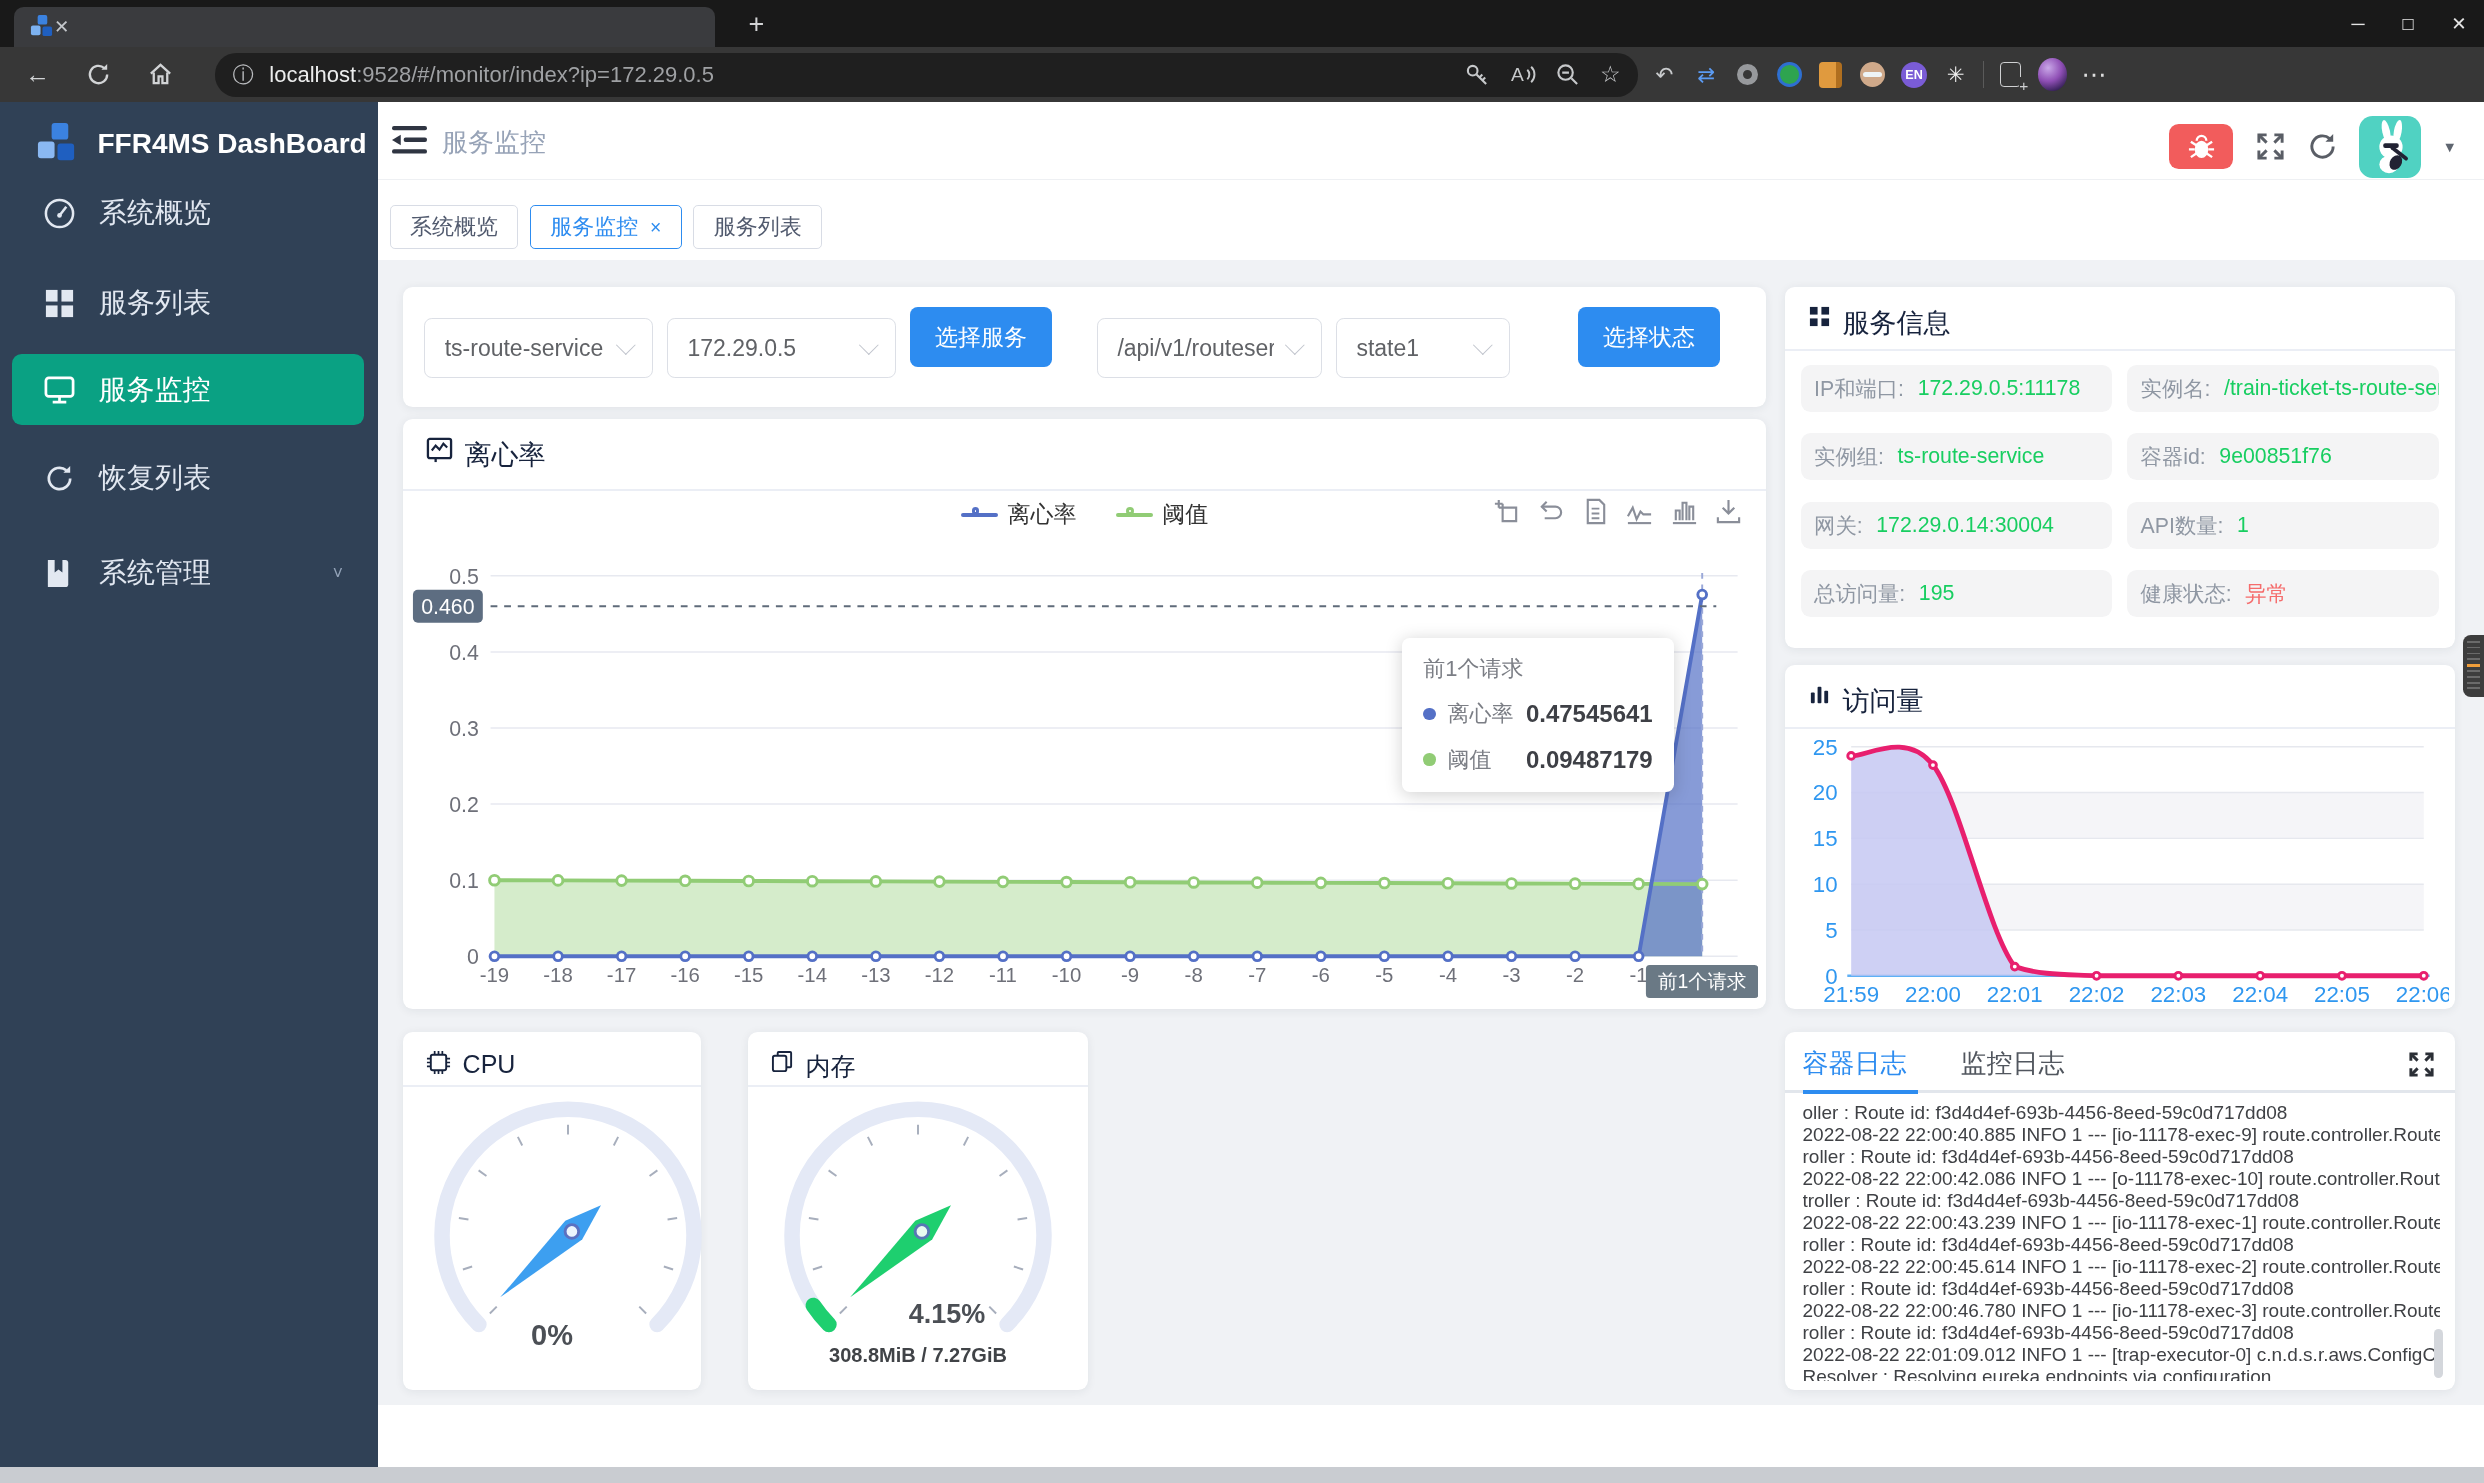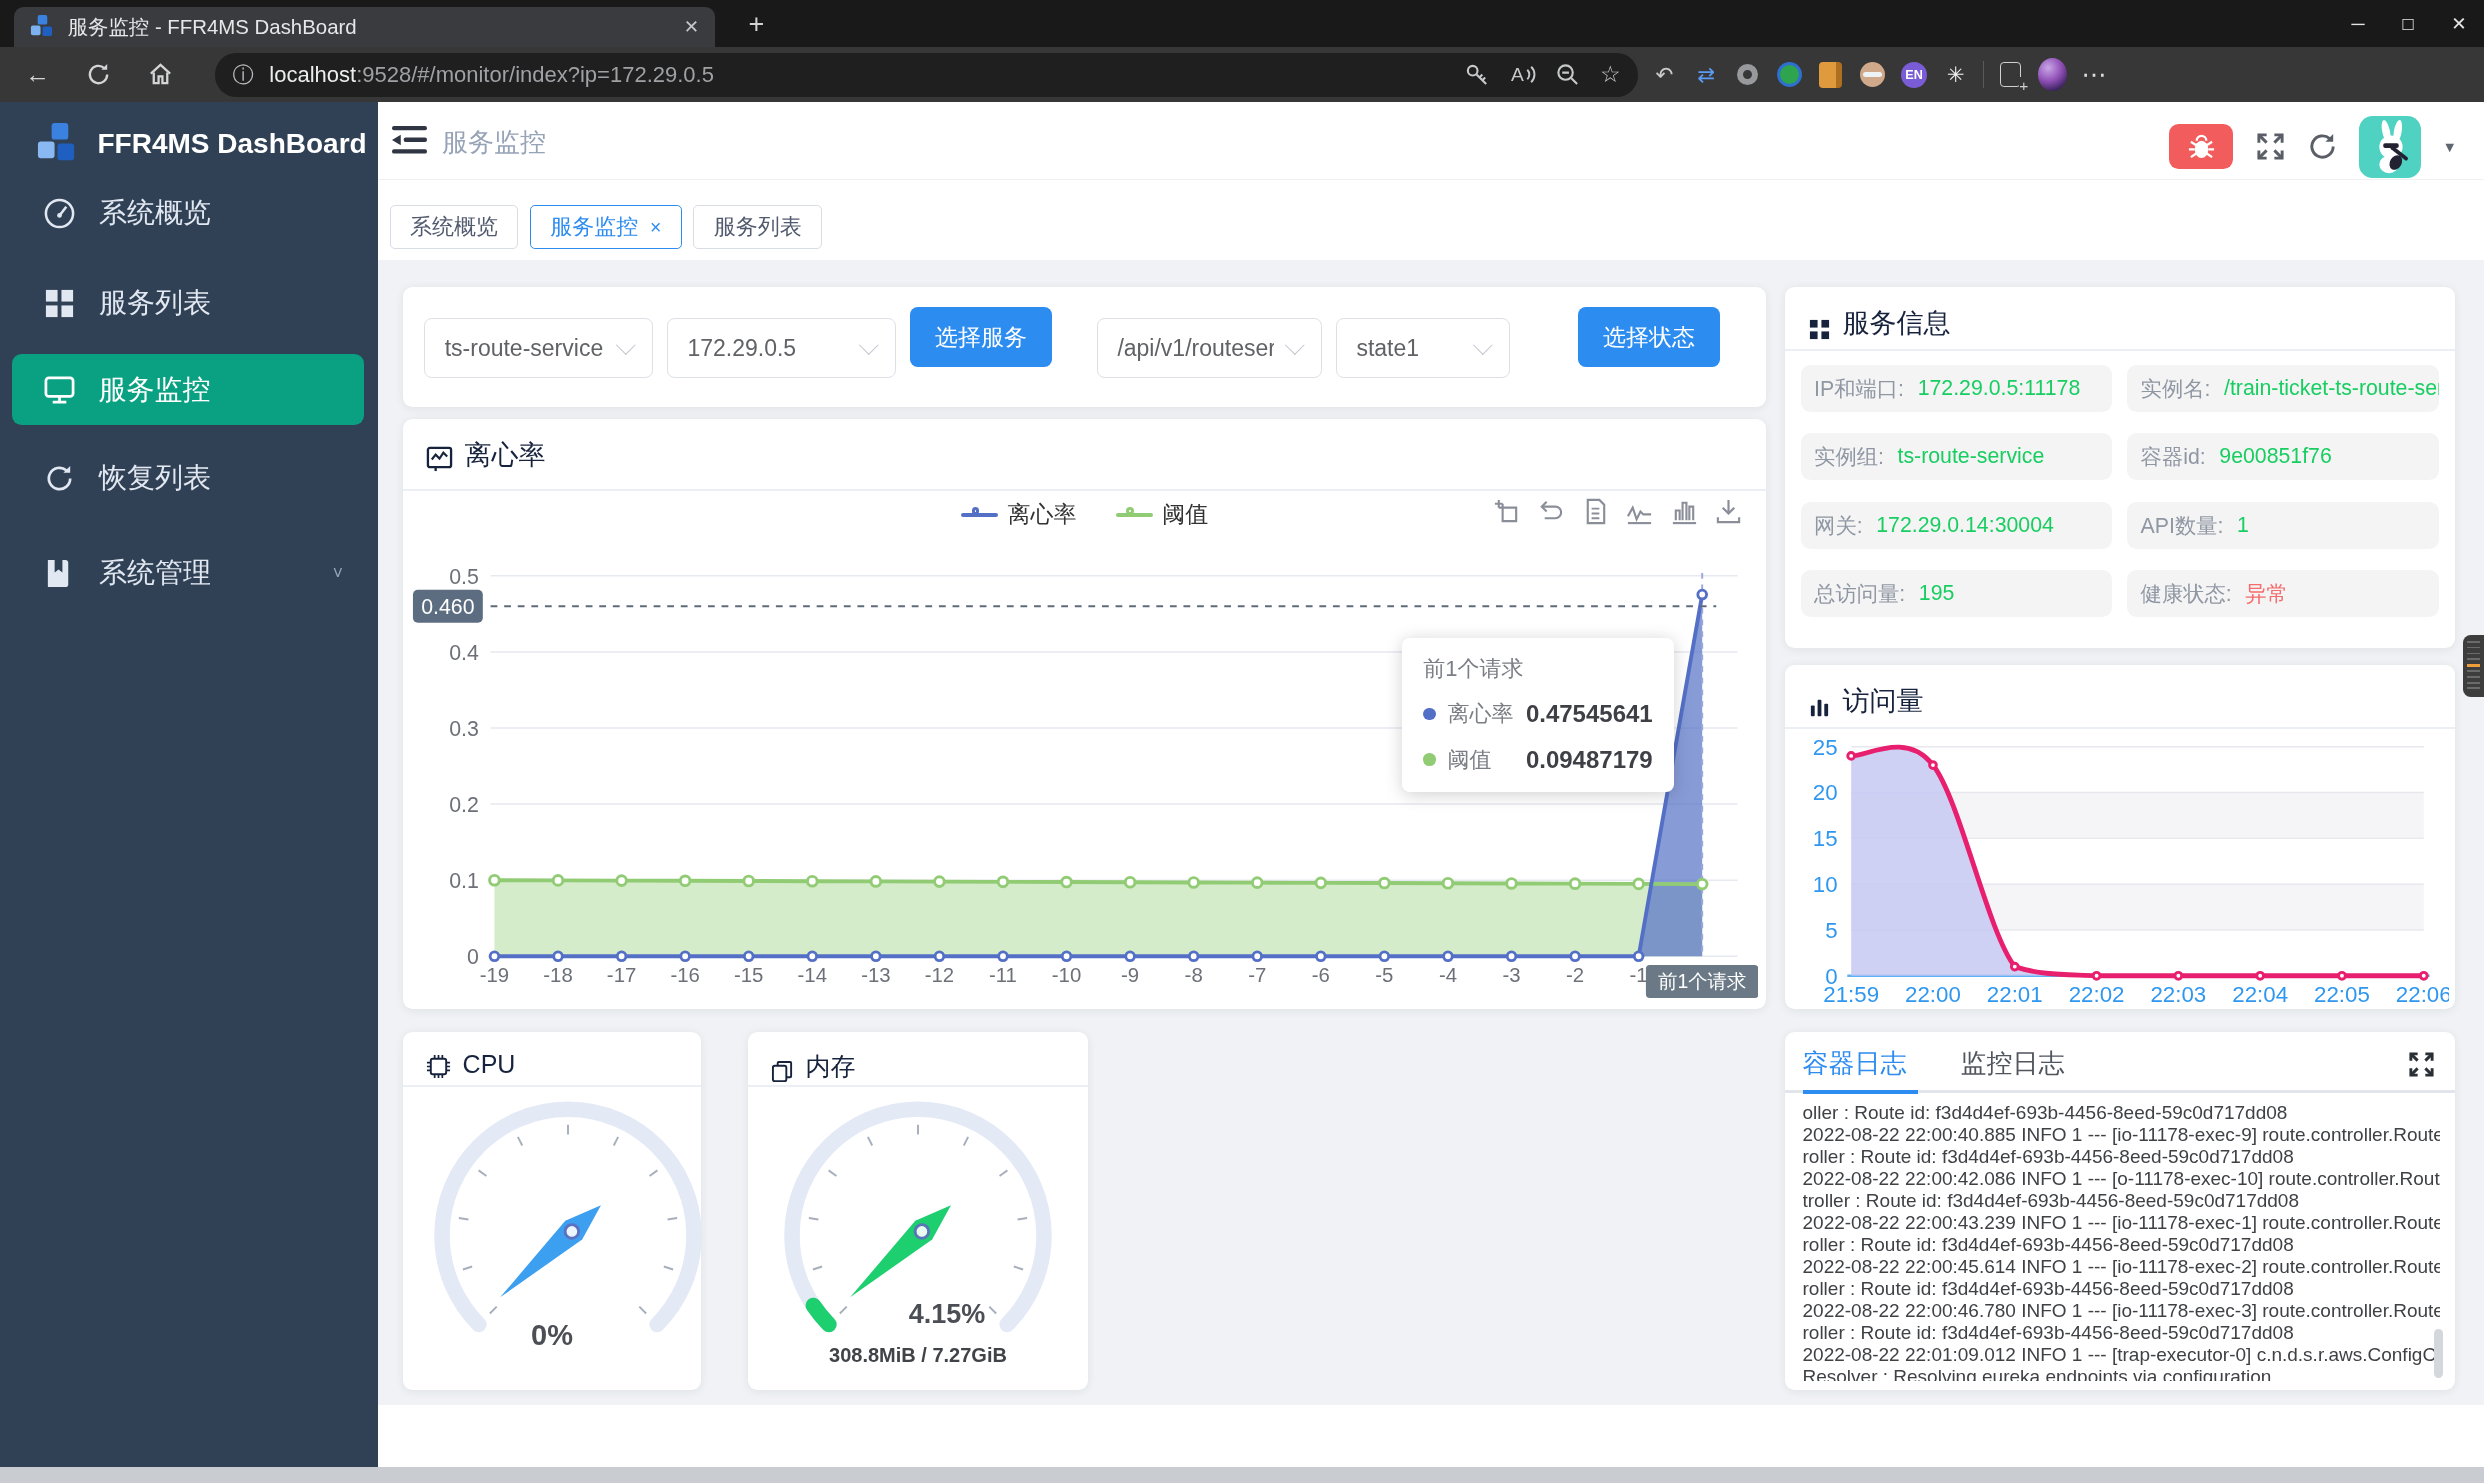--- a/index.html
+++ b/index.html
@@ -58,21 +58,21 @@
   .tagv .tx { font-size:19.4px; }
 
   .mainbg { position:absolute; left:378px; top:260px; width:2106px; height:1145px; background:#f0f2f5; }
   .belowwhite { position:absolute; left:378px; top:1405px; width:2106px; height:62px; background:#fff; }
   .hscroll { position:absolute; left:0; top:1467px; width:2484px; height:16.5px; background:#c9ccd1; }
   .sidewidget { position:absolute; left:2463px; top:635px; width:21.3px; height:62px; background:#3d3d3d; border-radius:7.8px 0 0 7.8px; }
   .sidewidget .ln { position:absolute; left:3.9px; width:13.6px; height:1.9px; background:#6a6a6a; }
   .sidewidget .ln.orange { background:#ef9d3a; height:2.9px; }
 
   .card { position:absolute; background:#fff; border-radius:9.7px; box-shadow:0 1.9px 9.7px rgba(30,40,60,.07); }
-  .chead { position:absolute; left:23px; top:17.5px; display:flex; align-items:flex-end; gap:11.6px; font-size:27px; color:#17233d; }
+  .chead { position:absolute; left:23px; top:17.5px; display:flex; align-items:flex-start; gap:11.6px; font-size:27px; color:#17233d; }
   .cdiv { position:absolute; left:0; width:100%; height:1.9px; background:#ebeef5; }
 
   
   .f-sel { position:absolute; top:31px; height:60px; border:1.9px solid #dcdfe6; border-radius:7.8px; background:#fff; color:#606266; font-size:23px; display:flex; align-items:center; padding:0 19.4px; }
   .f-sel .sv { flex:1; white-space:nowrap; overflow:hidden; }
   .f-chev { width:13.6px; height:13.6px; border-right:1.9px solid #c0c4cc; border-bottom:1.9px solid #c0c4cc; transform:rotate(45deg); margin-left:13.6px; margin-top:-5.8px; flex:none; }
   .f-btn { position:absolute; top:20px; height:60px; background:#2d8cf0; border:none; border-radius:7.8px; color:#fff; font-size:23px; padding:0 25px; }
 
   
   .legend { position:absolute; left:0; top:80px; width:100%; display:flex; justify-content:center; gap:39px; }
@@ -123,21 +123,20 @@
 
 <div id="screen">
 
   <div class="tabstrip">
     <div class="btab">
       <svg width="25" height="25" viewBox="0 0 26 26">
         <rect x="9" y="1" width="10" height="10" rx="2" fill="#3b82e0"></rect>
         <rect x="2" y="12" width="10" height="10" rx="2" fill="#7db2f0"></rect>
         <rect x="14" y="13" width="10" height="10" rx="2" fill="#1f5fc0"></rect>
       </svg>
-      <span class="ttl">服务监控 - FFR4MS DashBoard</span>
       <span class="cls">✕</span>
     </div>
     <div class="newtab">+</div>
     <div class="wctl" style="left:2333px">─</div>
     <div class="wctl" style="left:2383px">□</div>
     <div class="wctl" style="left:2434px">✕</div>
   </div>
 
   <div class="toolbar">
     <div class="navbtns">

